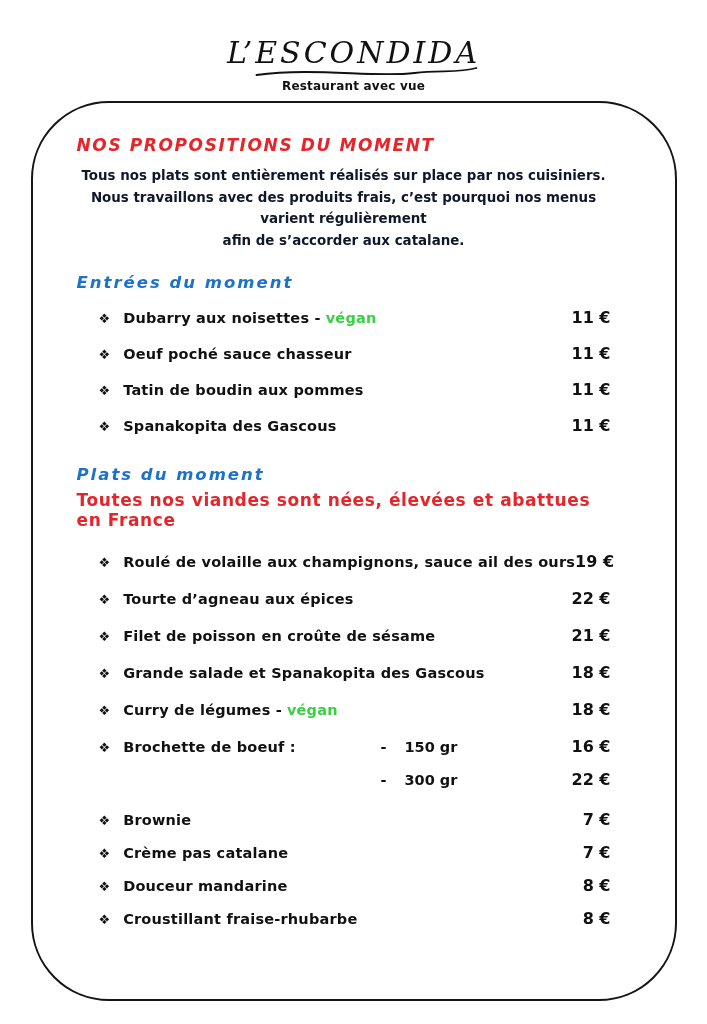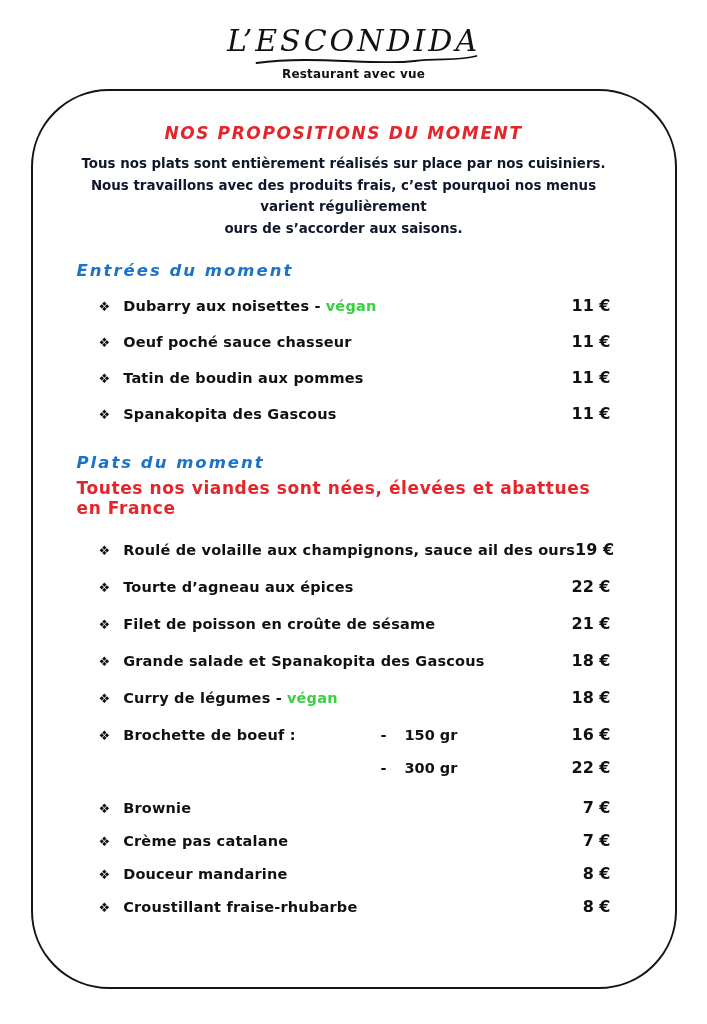--- a/index.html
+++ b/index.html
@@ -12,21 +12,21 @@
   html,body{background:#ffffff;}
   body{
     width:707px;height:1024px;
     font-family:"DejaVu Sans", sans-serif;
     color:var(--ink);
     overflow:hidden;
   }
   .page{width:707px;height:1024px;position:relative;}
 
   
-  .site-header{padding-top:24px;text-align:center;position:relative;}
+  .site-header{padding-top:36px;text-align:center;position:relative;}
   .logo-wrap{position:relative;display:inline-block;padding:0 10px 8px;}
   .logo{
     font-family:"DejaVu Serif", serif;
     font-style:italic;
     font-size:30px;
     letter-spacing:3px;
     color:#111;
     line-height:1.1;
   }
   .logo-swoosh{position:absolute;left:50%;transform:translateX(-44%);bottom:-2px;}
@@ -41,21 +41,21 @@
   
   .card{
     width:646px;height:900px;
     margin:8px auto 0;
     border:2px solid #151515;
     border-radius:78px;
     padding:26px 64px 40px 44px;
   }
 
   .menu-title{
-    text-align:center;
+    text-align:left;
     font-size:17px;
     font-weight:bold;
     font-style:italic;
     letter-spacing:1.6px;
     color:var(--red);
     margin:6px 0 10px;
   }
   .intro{
     text-align:center;
     font-size:13.4px;
@@ -123,21 +123,21 @@
     <div class="tagline">Restaurant avec vue</div>
   </header>
 
   <div class="card">
 
     <h1 class="menu-title">NOS PROPOSITIONS DU MOMENT</h1>
 
     <div class="intro">
       <div>Tous nos plats sont entièrement réalisés sur place par nos cuisiniers.</div>
       <div>Nous travaillons avec des produits frais, c’est pourquoi nos menus varient régulièrement</div>
-      <div>ours de s’accorder aux saisons.</div>
+      <div>afin de s’accorder aux catalane.</div>
     </div>
 
     <section class="section entrees">
       <h2 class="section-header">Entrées du moment</h2>
 
       <div class="item-row">
         <span class="bullet">❖</span>
         <span class="item-label">Dubarry aux noisettes -</span>
         <span class="item-label vegan">végan</span>
         <span class="spacer"></span>

